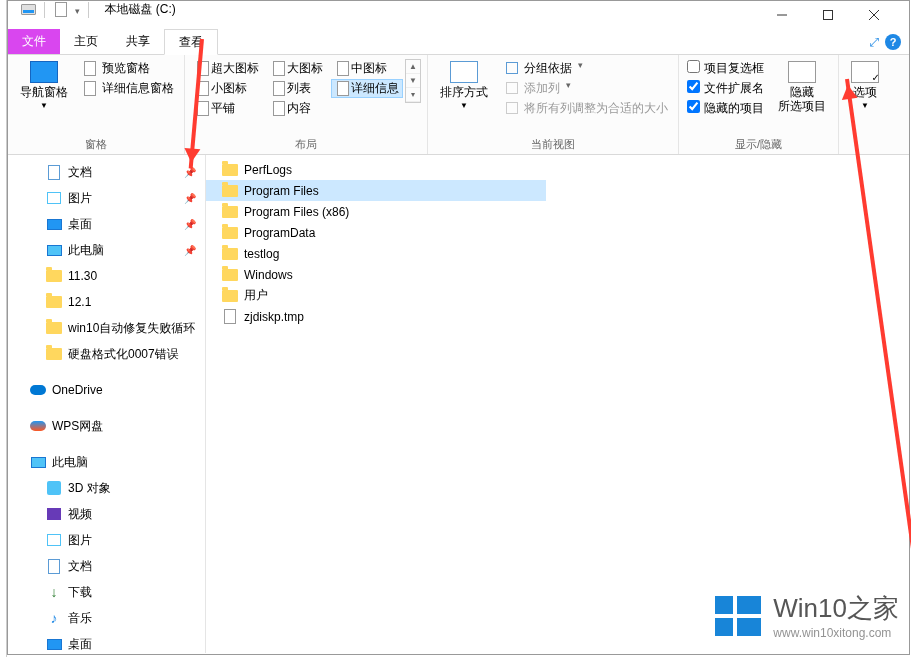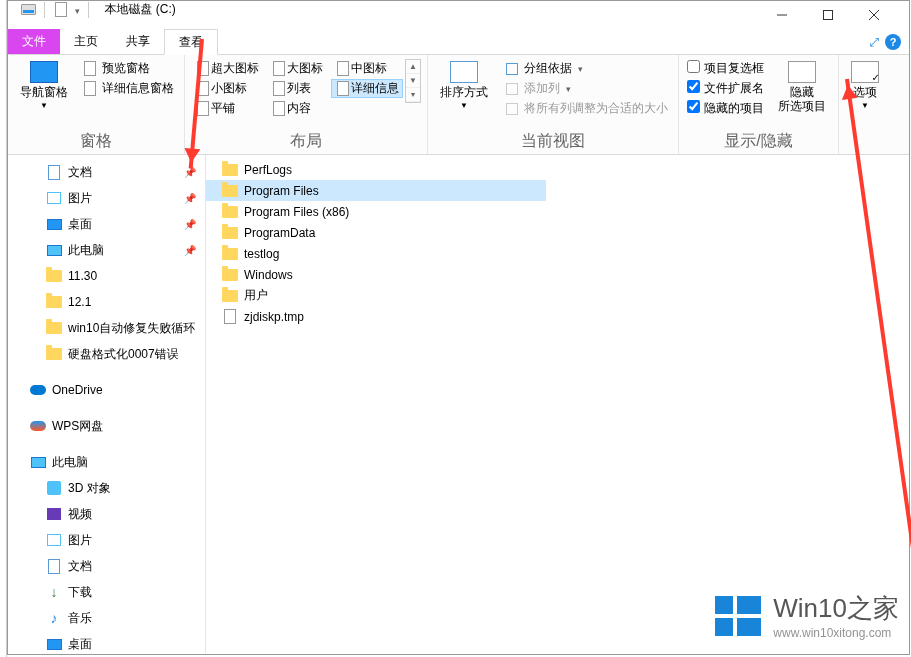--- a/index.html
+++ b/index.html
@@ -14,23 +14,23 @@
 .winbtn svg { width: 10px; height: 10px; }
 .ribbon-tabs { display: flex; height: 26px; align-items: stretch; border-bottom: 1px solid #d9d9d9; background: #fff; }
 .ribbon-tab { padding: 0 14px; display: flex; align-items: center; font-size: 12px; cursor: pointer; }
 .ribbon-tab.file { background: #d946ef; color: #fff; }
 .ribbon-tab.active { border: 1px solid #d9d9d9; border-bottom: 1px solid #fff; background: #fff; margin-bottom: -1px; }
 .ribbon-help { margin-left: auto; display: flex; align-items: center; padding-right: 8px; gap: 6px; }
 .help-circle { width: 16px; height: 16px; border-radius: 50%; background: #1e88e5; color: #fff; display: flex; align-items: center; justify-content: center; font-size: 11px; font-weight: bold; }
 .ribbon-body { height: 100px; border-bottom: 1px solid #d9d9d9; display: flex; background: #fcfcfc; }
 .ribbon-group { border-right: 1px solid #e5e5e5; padding: 4px 6px 2px; display: flex; flex-direction: column; }
 .ribbon-group .group-content { flex: 1; display: flex; align-items: flex-start; }
-.ribbon-group .group-label { text-align: center; font-size: 16px; color: #666; padding-top: 2px; }
+.ribbon-group .group-label { text-align: center; font-size: 11px; color: #666; padding-top: 2px; }
 .big-btn { display: flex; flex-direction: column; align-items: center; justify-content: center; padding: 2px 6px; text-align: center; line-height: 1.2; gap: 2px; }
-.small-row { display: flex; align-items: center; gap: 4px; padding: 1px 4px; white-space: nowrap; }
+.small-row { display: flex; align-items: flex-start; gap: 4px; padding: 1px 4px; white-space: nowrap; }
 .layout-grid { display: grid; grid-template-columns: auto auto auto; gap: 1px 4px; }
 .layout-item { display: flex; align-items: center; padding: 1px 4px; white-space: nowrap; }
 .layout-item.selected { background: #cce8ff; border: 1px solid #99d1ff; padding: 0 3px; }
 .stack { display: flex; flex-direction: column; gap: 1px; }
 .chk { display: flex; gap: 4px; padding: 1px 2px; }
 .chk input { width: 13px; height: 13px; }
 .content-area { display: flex; height: calc(100% - 155px); }
 .tree { width: 198px; border-right: 1px solid #e5e5e5; overflow: hidden; padding-top: 4px; }
 .tree-item { display: flex; align-items: center; height: 26px; padding-left: 22px; gap: 6px; cursor: pointer; }
 .tree-item.indent2 { padding-left: 38px; }

